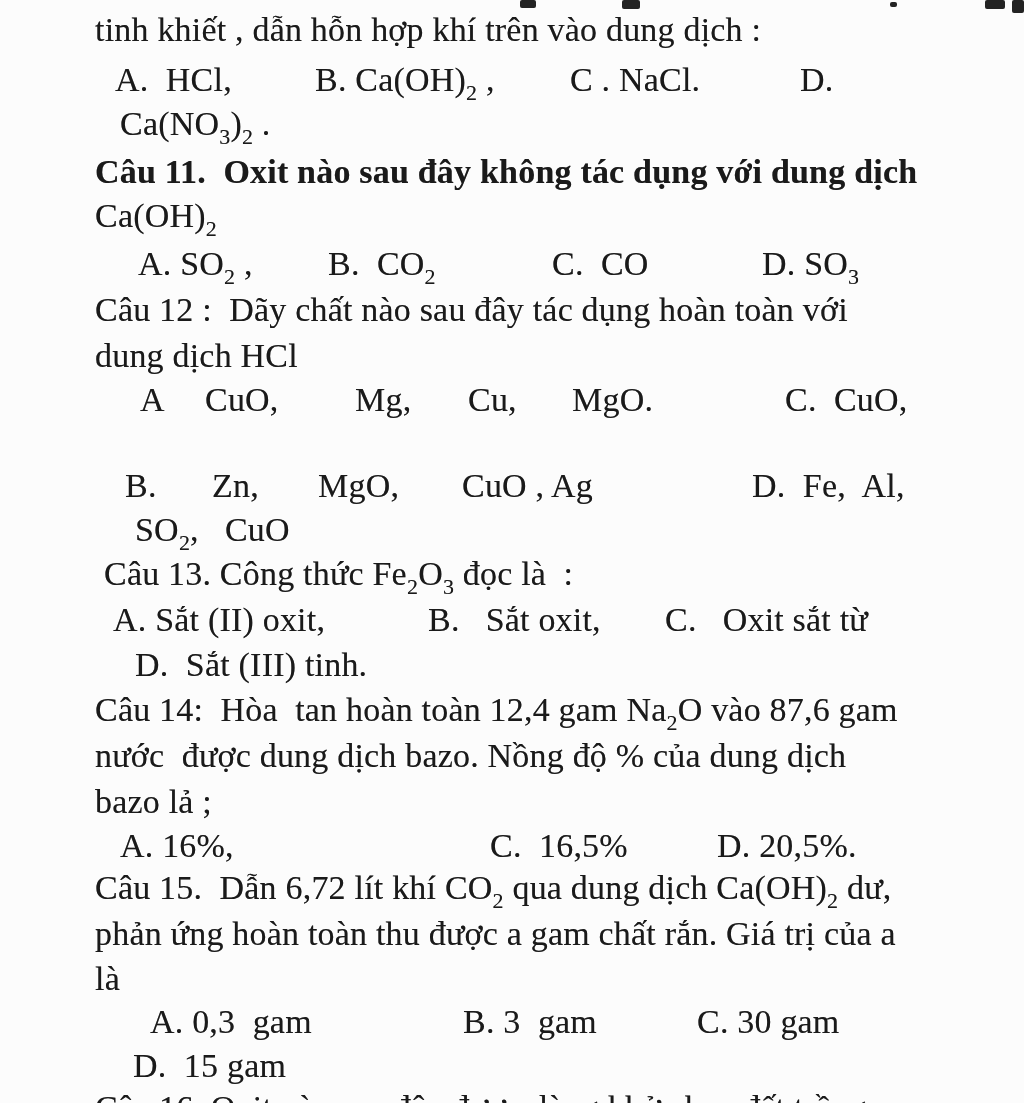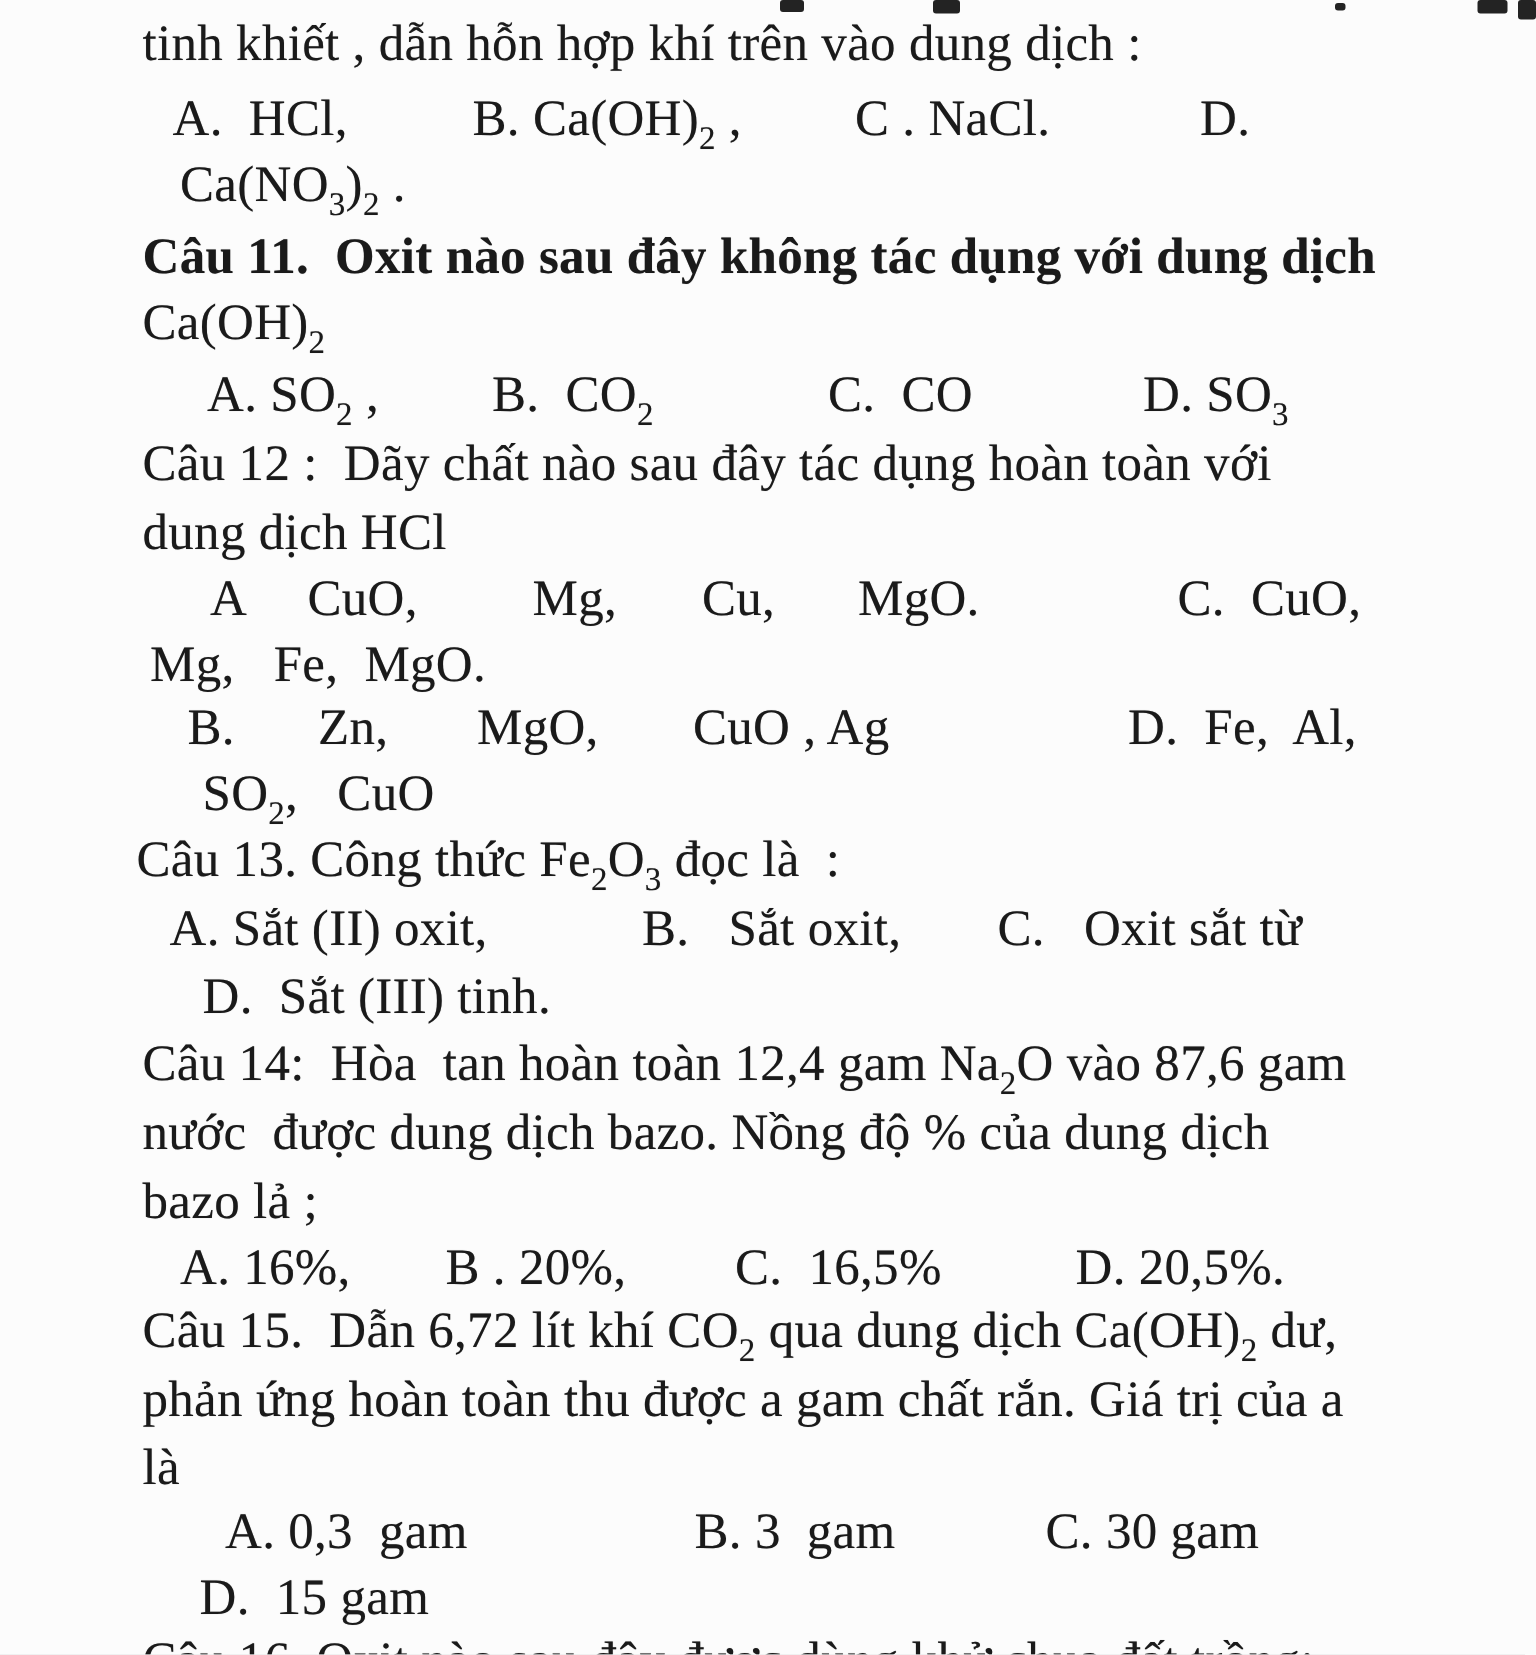--- a/index.html
+++ b/index.html
@@ -65,56 +65,52 @@
       <span class="run" style="left: 95px;"><span>dung dịch HCl</span></span>
     </div>
     <div class="line" style="top: 378px;">
       <span class="run" style="left: 140px;"><span>A</span></span>
       <span class="run" style="left: 205px;"><span>CuO,</span></span>
       <span class="run" style="left: 355px;"><span>Mg,</span></span>
       <span class="run" style="left: 468px;"><span>Cu,</span></span>
       <span class="run" style="left: 572px; text-align: right;"><span>MgO.</span></span>
       <span class="run" style="left: 785px;"><span>C.  CuO,</span></span>
     </div>
-    <div class="line" style="top: 422px;">
-      <span class="run" style="left: 100px;"><span>Mg,   Fe,  MgO.</span></span>
-    </div>
     <div class="line" style="top: 464px;">
       <span class="run" style="left: 125px;"><span>B.</span></span>
       <span class="run" style="left: 212px;"><span>Zn,</span></span>
       <span class="run" style="left: 318px;"><span>MgO,</span></span>
       <span class="run" style="left: 462px;"><span>CuO , Ag</span></span>
       <span class="run" style="left: 752px;"><span>D.  Fe,  Al,</span></span>
     </div>
     <div class="line" style="top: 508px;">
       <span class="run" style="left: 135px;"><span>SO</span><span class="sub">2</span><span>,   CuO</span></span>
     </div>
     <div class="line" style="top: 552px;">
-      <span class="run" style="left: 91px;"><span>Câu 13. Công thức Fe</span><span class="sub">2</span><span>O</span><span class="sub">3</span><span> đọc là  :</span></span>
+      <span class="run" style="left: 104px;"><span>Câu 13. Công thức Fe</span><span class="sub">2</span><span>O</span><span class="sub">3</span><span> đọc là  :</span></span>
     </div>
     <div class="line" style="top: 598px;">
       <span class="run" style="left: 113px;"><span>A. Sắt (II) oxit,</span></span>
       <span class="run" style="left: 428px;"><span>B.   Sắt oxit,</span></span>
       <span class="run" style="left: 665px;"><span>C.   Oxit sắt từ</span></span>
     </div>
     <div class="line" style="top: 643px;">
       <span class="run" style="left: 135px;"><span>D.  Sắt (III) tinh.</span></span>
     </div>
     <div class="line" style="top: 688px;">
       <span class="run" style="left: 95px;"><span>Câu 14:  Hòa  tan hoàn toàn 12,4 gam Na</span><span class="sub">2</span><span>O vào 87,6 gam</span></span>
     </div>
     <div class="line" style="top: 734px;">
       <span class="run" style="left: 95px;"><span>nước  được dung dịch bazo. Nồng độ % của dung dịch</span></span>
     </div>
     <div class="line" style="top: 780px;">
       <span class="run" style="left: 95px;"><span>bazo lả ;</span></span>
     </div>
     <div class="line" style="top: 824px;">
       <span class="run" style="left: 120px;"><span>A. 16%,</span></span>
-      <span class="run" style="left: 297px;"><span>B . 20%,</span></span>
       <span class="run" style="left: 490px;"><span>C.  16,5%</span></span>
       <span class="run" style="left: 717px;"><span>D. 20,5%.</span></span>
     </div>
     <div class="line" style="top: 866px;">
       <span class="run" style="left: 95px;"><span>Câu 15.  Dẫn 6,72 lít khí CO</span><span class="sub">2</span><span> qua dung dịch Ca(OH)</span><span class="sub">2</span><span> dư,</span></span>
     </div>
     <div class="line" style="top: 957px;">
       <span class="run" style="left: 95px;"><span>là</span></span>
     </div>
     <div class="line" style="top: 912px;">

